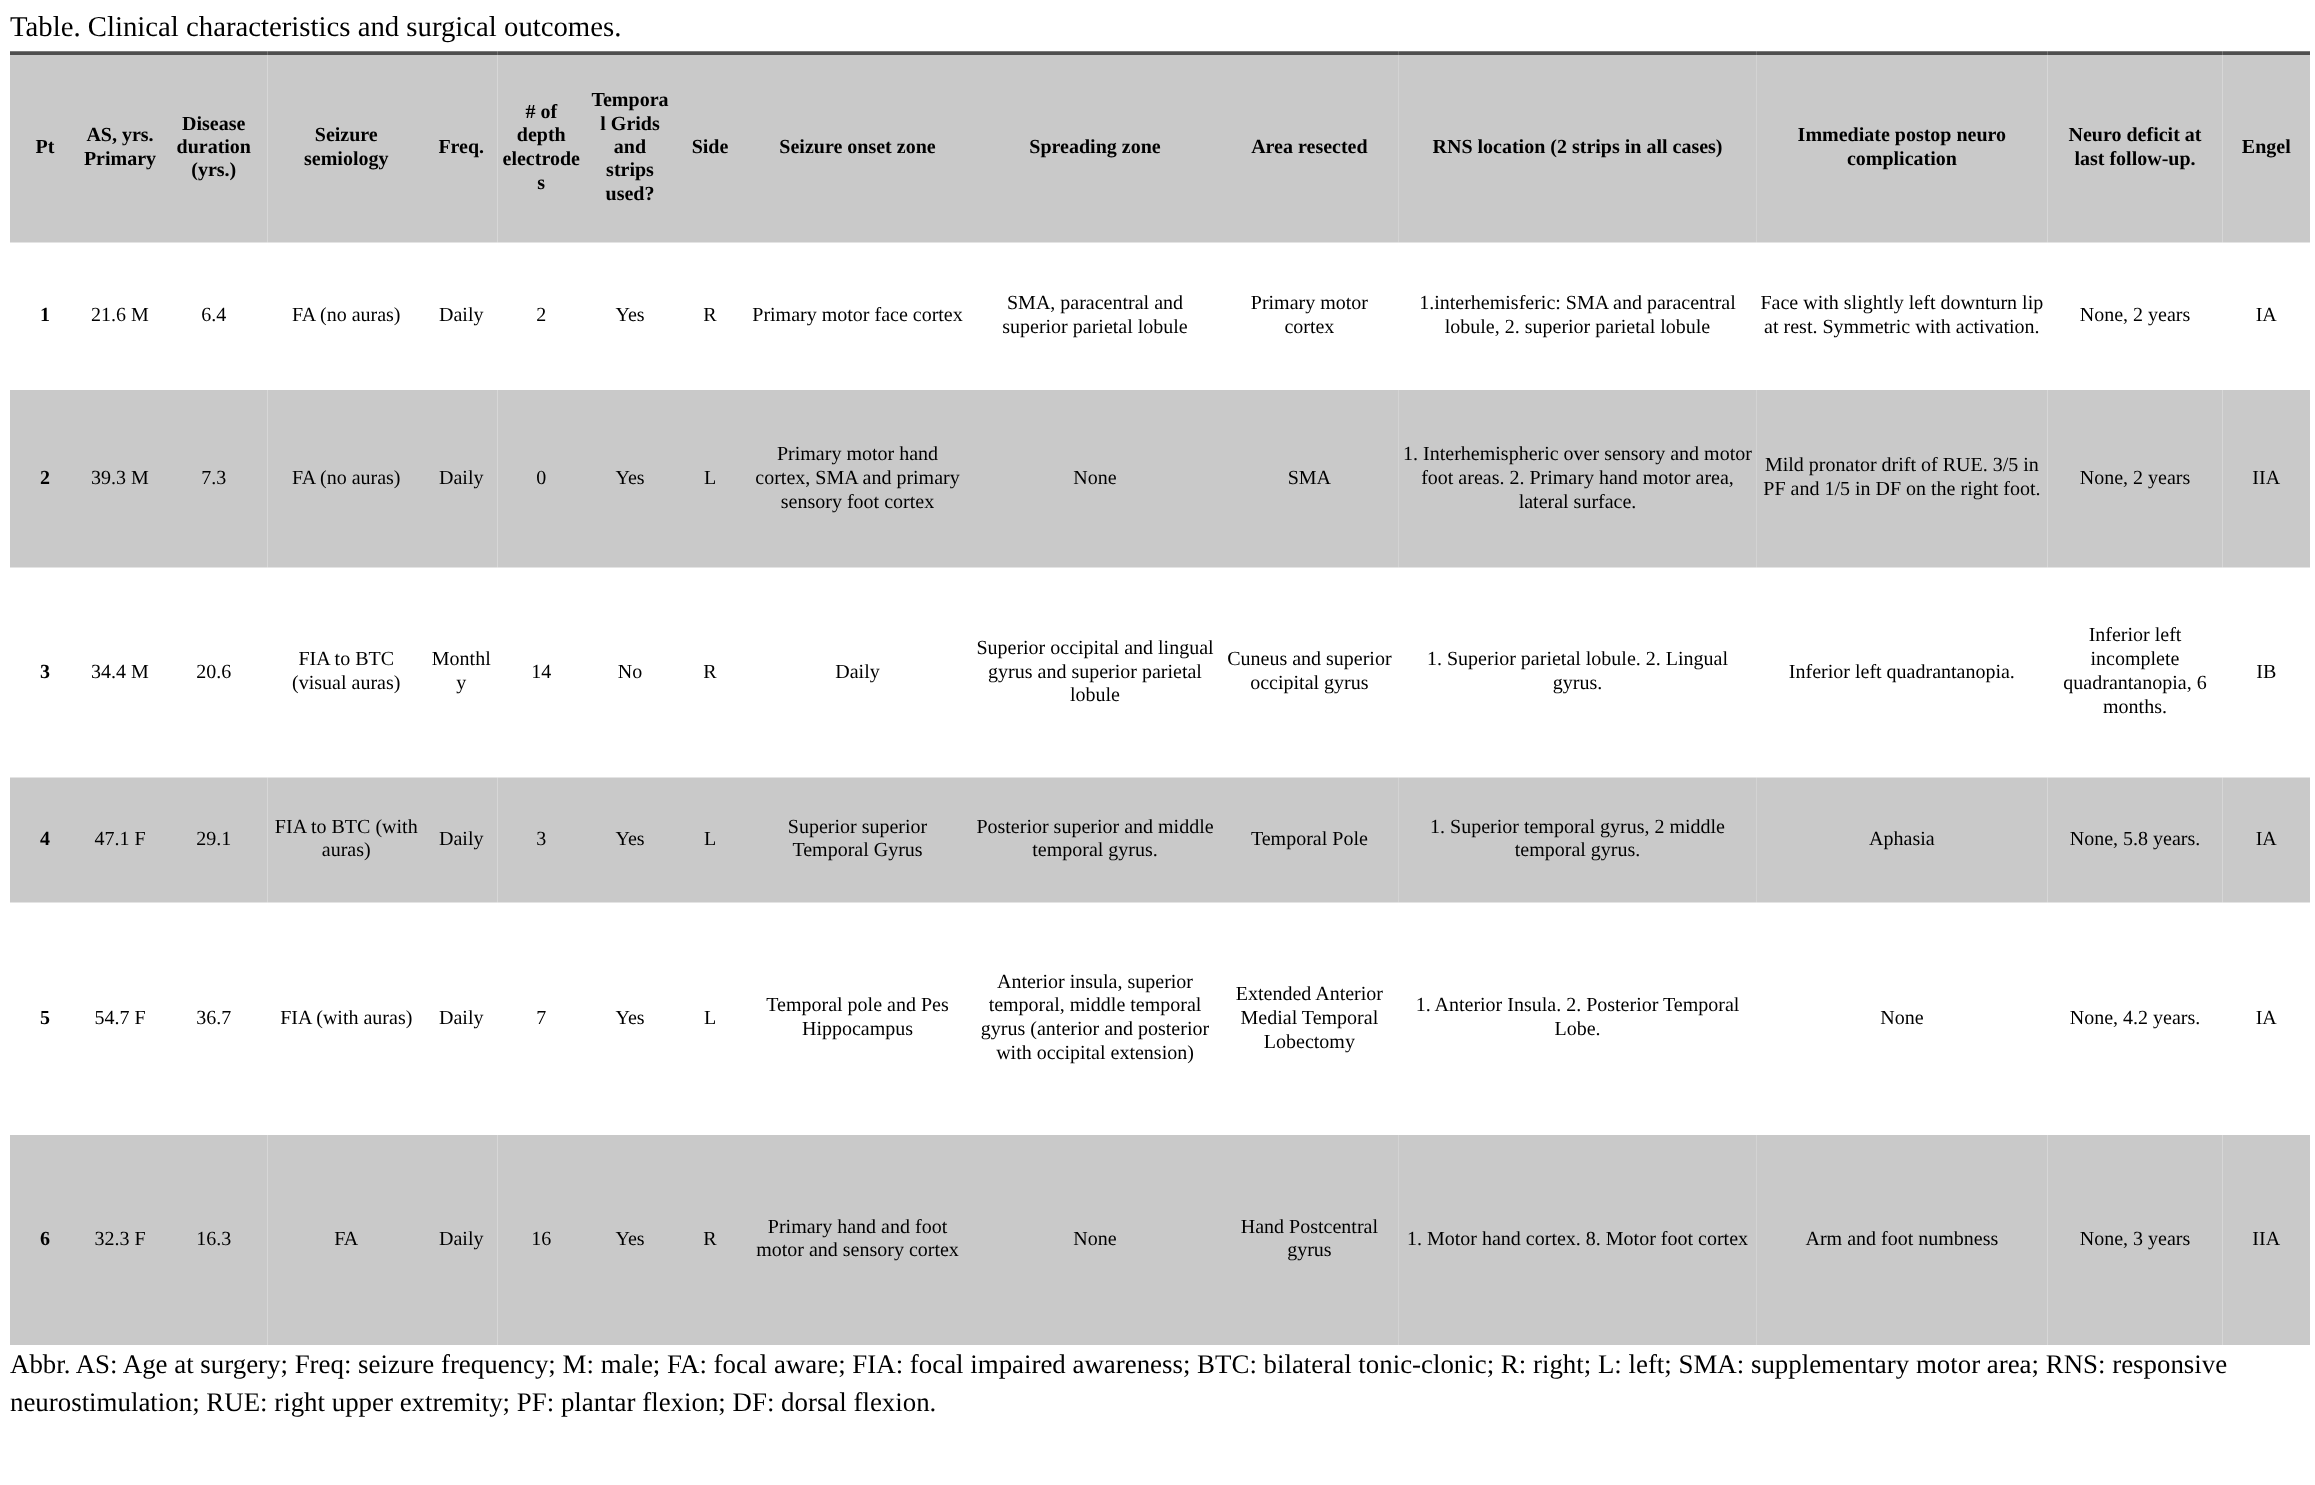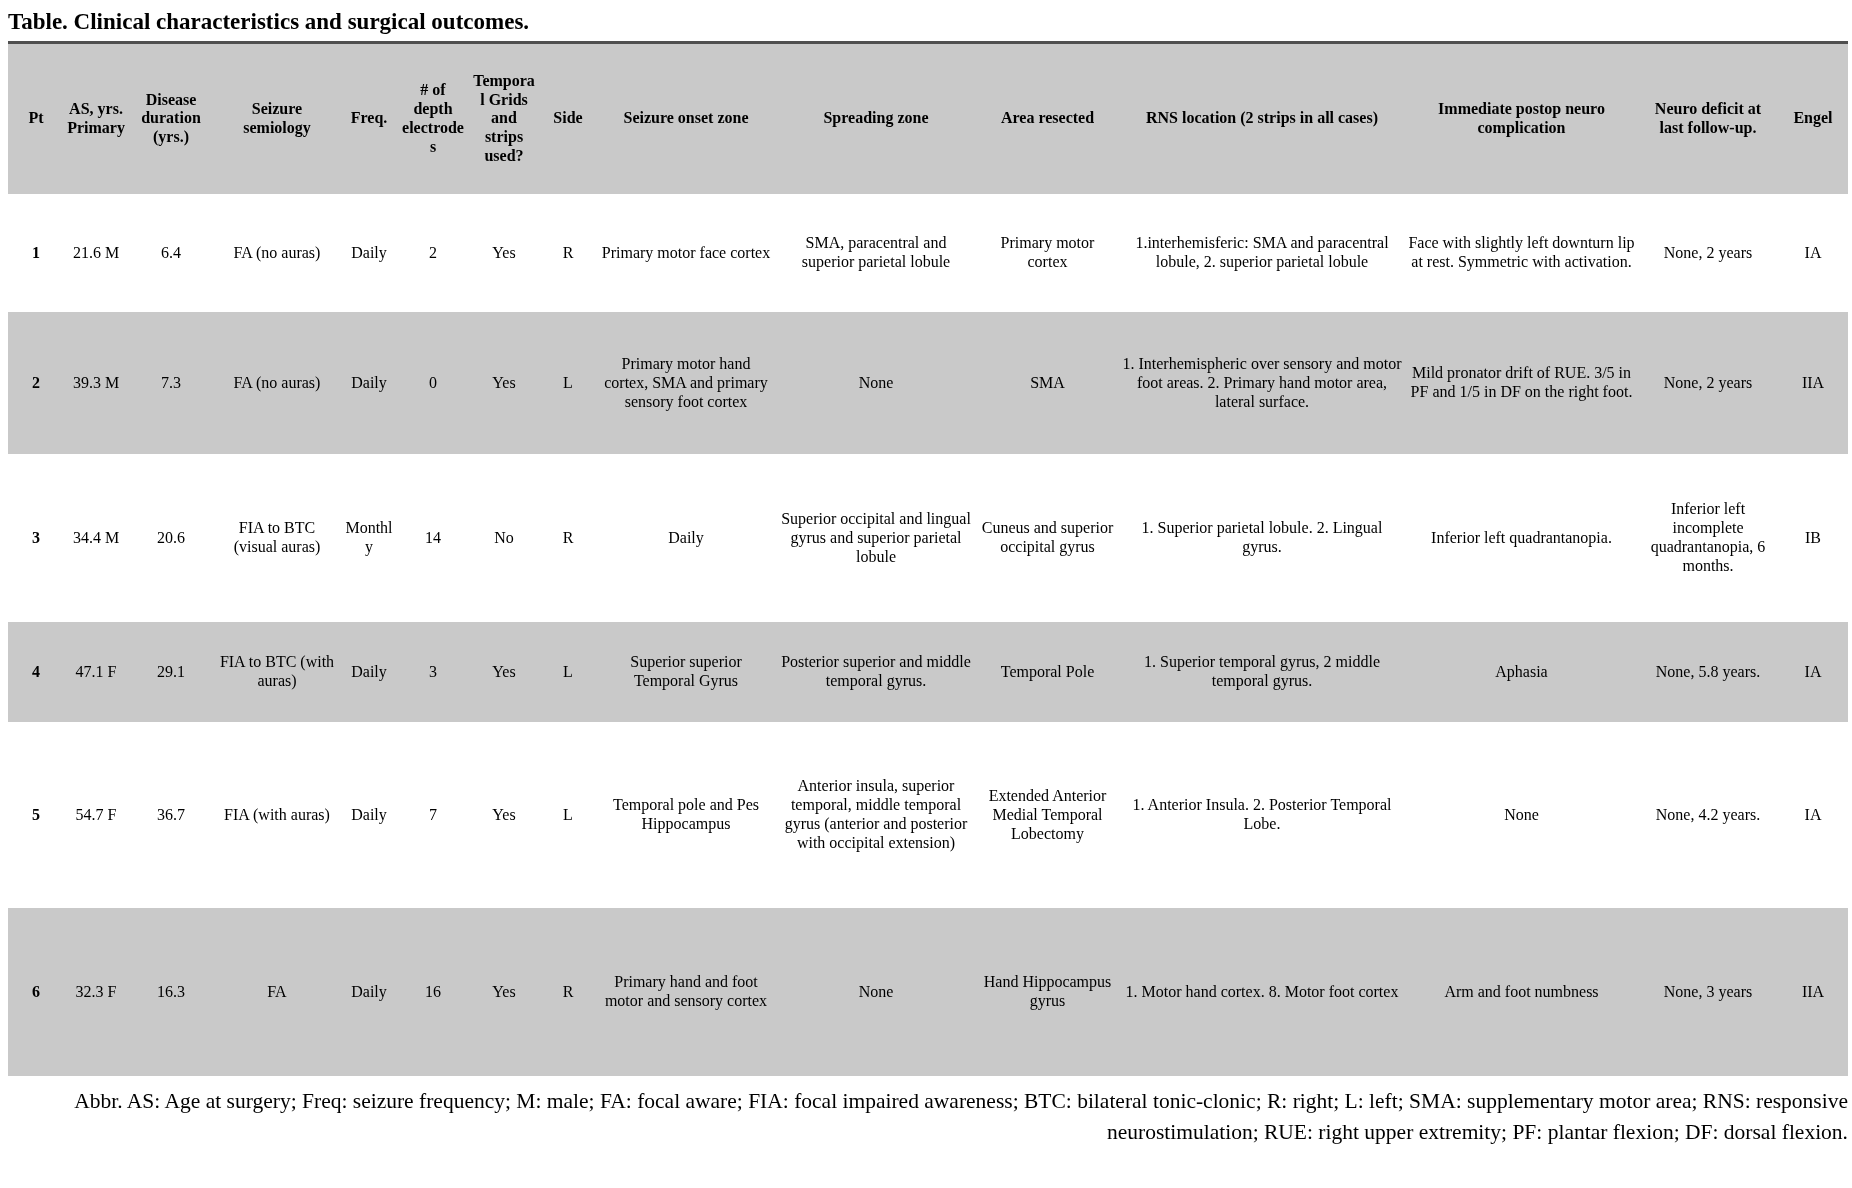--- a/index.html
+++ b/index.html
@@ -14,21 +14,21 @@
     width: 1852px;
     height: 1188px;
     box-sizing: border-box;
     padding: 8px 6px 0 8px;
     overflow: hidden;
   }
   .table-title {
     font-size: 23px;
     line-height: 1.2;
     margin: 0 0 5px 0;
-    font-weight: bold;
+    font-weight: normal;
   }
   table.clinical {
     width: 1840px;
     table-layout: fixed;
     border-collapse: collapse;
     border-top: 3px solid var(--top-rule, #4f4f4f);
   }
   table.clinical th, table.clinical td {
     padding: 2px 3px;
     text-align: center;
@@ -43,24 +43,23 @@
     font-weight: bold;
   }
   table.clinical tbody tr:nth-child(even) td {
     background: var(--shaded-bg, #c9c9c9);
   }
   table.clinical tbody td.pt {
     font-weight: bold;
   }
   .footnote {
     width: 1840px;
-    margin-top: 10px;
     font-size: 21.5px;
     line-height: 1.45;
-    text-align: right;
+    text-align: left;
   }
 </style>
 </head>
 <body>
 
 <div class="page">
 
   <div class="table-title">Table. Clinical characteristics and surgical outcomes.</div>
 
   <table class="clinical">
@@ -190,21 +189,21 @@
         <td class="pt">6</td>
         <td>32.3 F</td>
         <td>16.3</td>
         <td>FA</td>
         <td>Daily</td>
         <td>16</td>
         <td>Yes</td>
         <td>R</td>
         <td>Primary hand and foot motor and sensory cortex</td>
         <td>None</td>
-        <td>Hand Hippocampus gyrus</td>
+        <td>Hand Postcentral gyrus</td>
         <td>1. Motor hand cortex. 8. Motor foot cortex</td>
         <td>Arm and foot numbness</td>
         <td>None, 3 years</td>
         <td>IIA</td>
       </tr>
     </tbody>
   </table>
 
   <div class="footnote">Abbr. AS: Age at surgery; Freq: seizure frequency; M: male; FA: focal aware; FIA: focal impaired awareness; BTC: bilateral tonic-clonic; R: right; L: left; SMA: supplementary motor area; RNS: responsive neurostimulation; RUE: right upper extremity; PF: plantar flexion; DF: dorsal flexion.</div>
 

